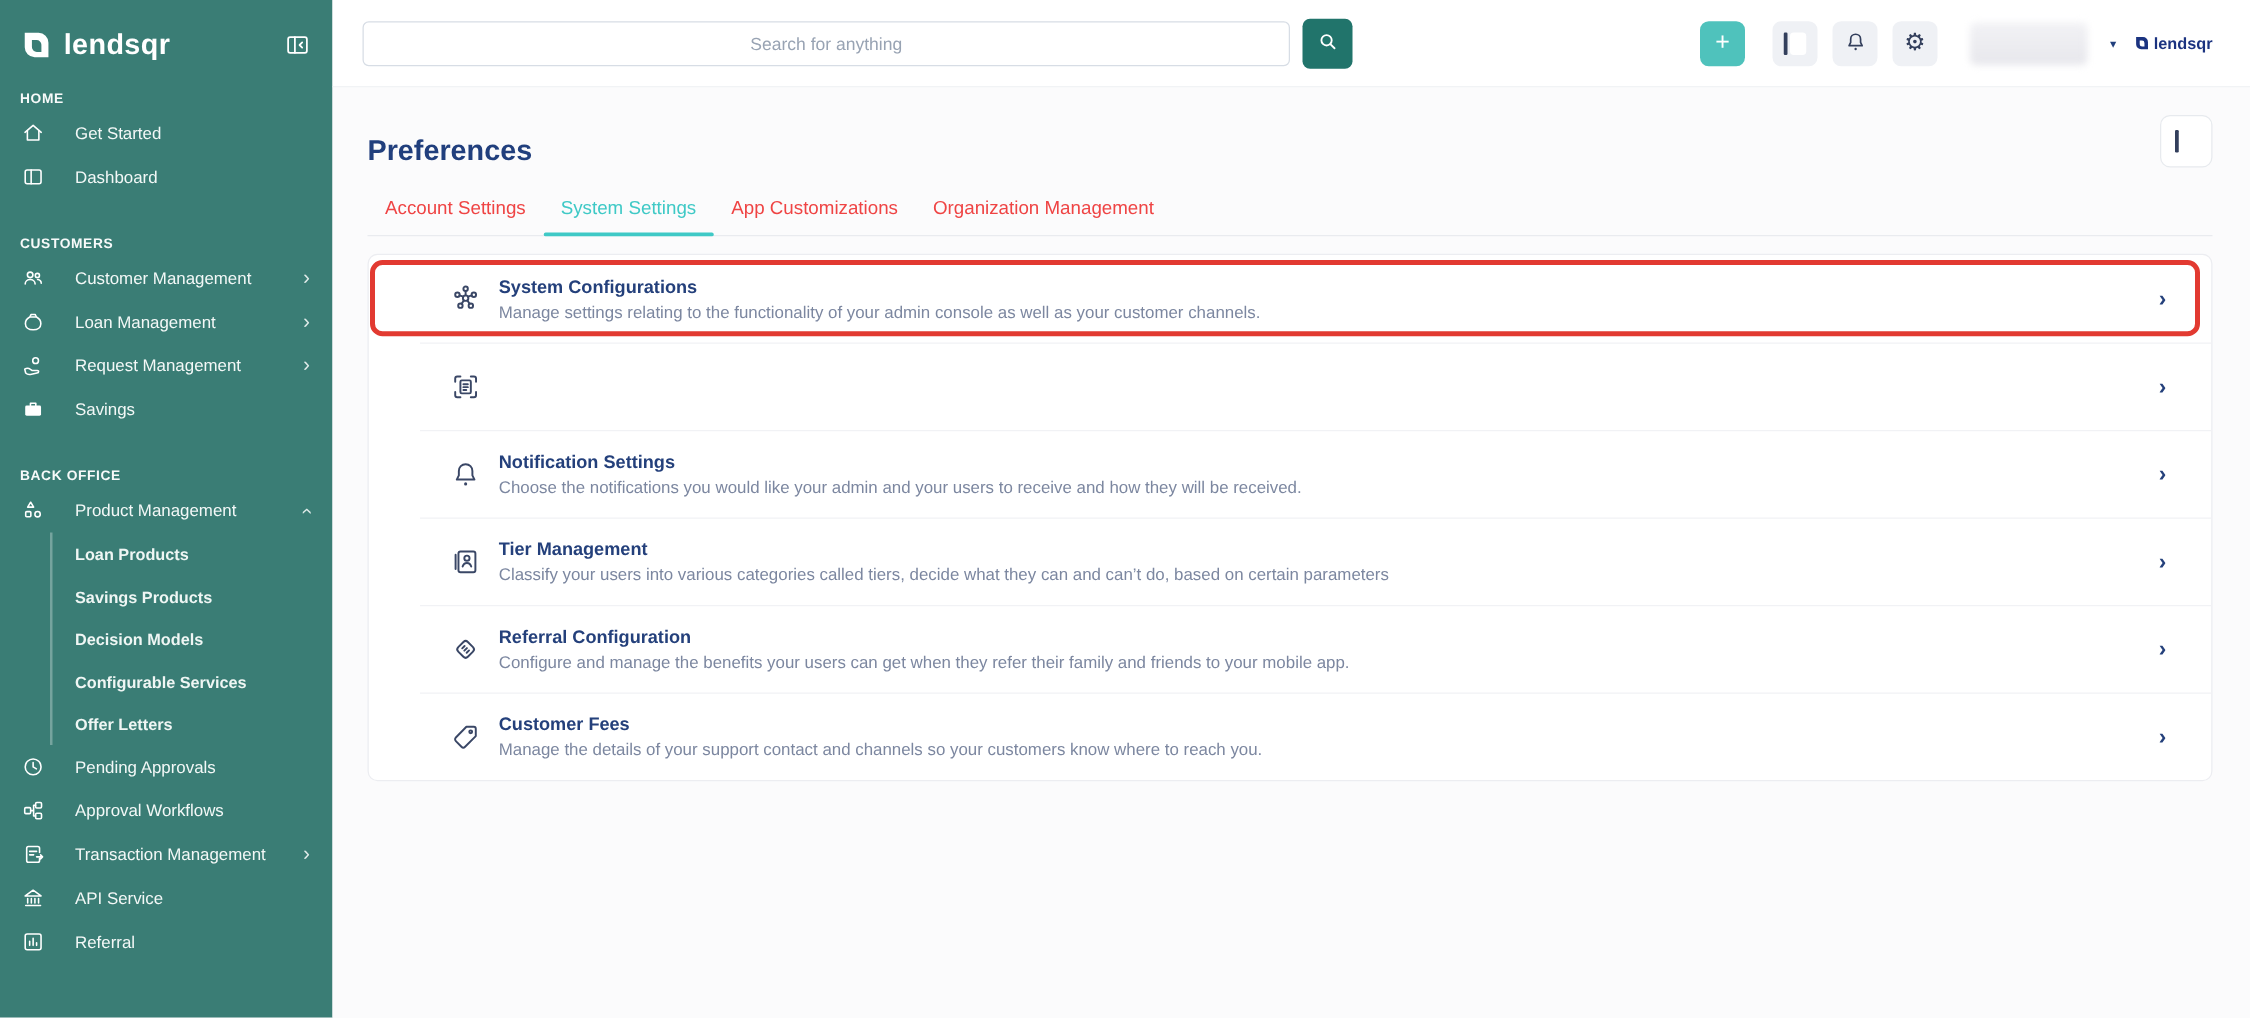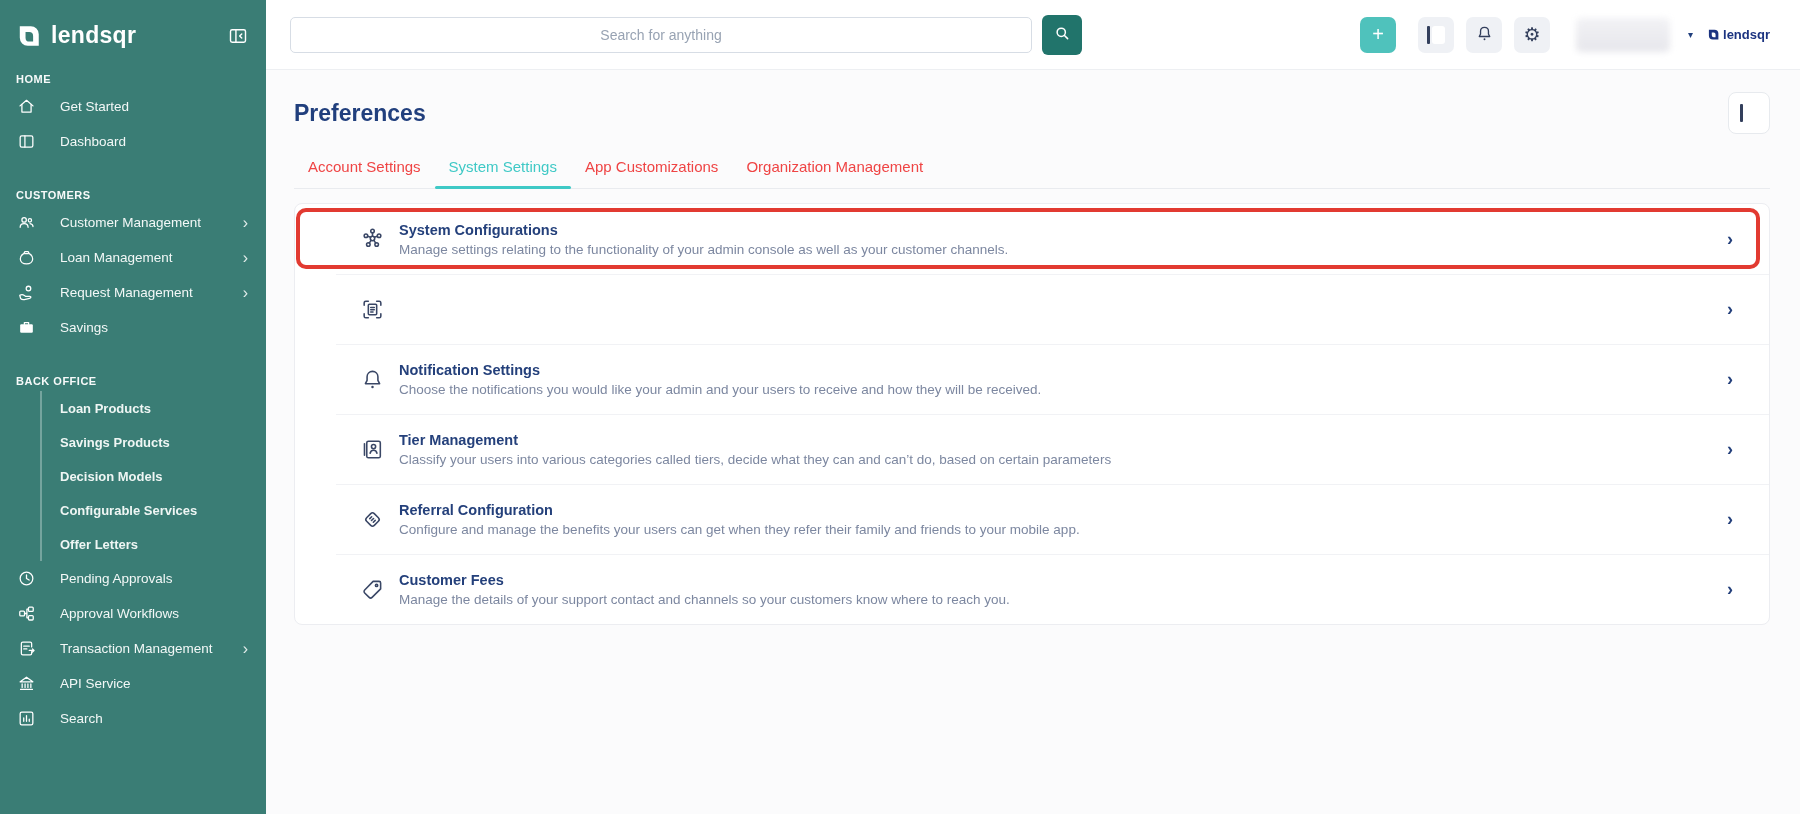--- a/index.html
+++ b/index.html
@@ -63,21 +63,21 @@
   .user-blur { width:94px; height:34px; border-radius:5px; margin-left:14px;
     background:linear-gradient(180deg,#f2f2f5,#e7e7ec); filter:blur(3px); }
   .user-caret { font-size:10px; color:#213F7D; margin:0 2px 0 6px; }
   .mini-logo { display:flex; align-items:center; gap:3px; color:#1B3380; font-weight:700;
     font-size:13px; }
   .mini-logo svg { width:13px; height:13px; display:block; }
 
   
   .content { position:absolute; left:266px; top:70px; right:0; bottom:0; background:#FBFBFC;
     padding:0 30px 0 28px; }
-  .page-head { display:flex; align-items:center; margin-top:22px; }
+  .page-head { display:flex; align-items:flex-end; margin-top:22px; }
   .page-title { font-size:23px; font-weight:700; color:#213F7D; }
   .help-btn { margin-left:auto; width:42px; height:42px; background:#fff;
     border:1px solid #E7EAEE; border-radius:8px; display:flex; align-items:center;
     justify-content:center; cursor:pointer; color:#333F5C; }
 
   .tabs { margin-top:24px; display:flex; border-bottom:1px solid #E9EBEF; }
   .tab { padding:0 14px 13px; font-size:15px; color:#ef4444; cursor:pointer; position:relative; }
   .tab.active { color:#3FC9C6; }
   .tab.active::after { content:""; position:absolute; left:0; right:0; bottom:-1px;
     height:3px; background:#3FC9C6; border-radius:2px; }
@@ -180,20 +180,31 @@
       <svg viewBox="0 0 24 24">
           <rect x="4" y="8" width="16" height="10.5" rx="1.5" fill="#fff" stroke="none"></rect>
           <path d="M9.3 8V5.8h5.4V8"></path>
         </svg>
     </span>
     <span>Savings</span>
   </div>
 
   <div class="section-label">BACK OFFICE</div>
 
+  <div class="nav-item">
+    <span class="nav-icon">
+      <svg viewBox="0 0 24 24">
+          <path d="m9.5 3.5 3 5h-6z"></path>
+          <rect x="4.5" y="13" width="5.2" height="5.2" rx="1"></rect>
+          <circle cx="16.5" cy="15.6" r="2.7"></circle>
+        </svg>
+    </span>
+    <span>Product Management</span>
+    <span class="nav-chevron up">›</span>
+  </div>
   <div class="subnav">
     <div class="sub-item">Loan Products</div>
     <div class="sub-item">Savings Products</div>
     <div class="sub-item">Decision Models</div>
     <div class="sub-item">Configurable Services</div>
     <div class="sub-item">Offer Letters</div>
   </div>
 
   <div class="nav-item">
     <span class="nav-icon">
@@ -236,21 +247,21 @@
     </span>
     <span>API Service</span>
   </div>
   <div class="nav-item">
     <span class="nav-icon">
       <svg viewBox="0 0 24 24">
           <rect x="4" y="4" width="16" height="16" rx="2"></rect>
           <path d="M8.5 15.5v-4.2M12 15.5V8.3M15.5 15.5v-2.6"></path>
         </svg>
     </span>
-    <span>Search</span>
+    <span>Referral</span>
   </div>
 </aside>
 
 <header class="topbar">
   <input class="search-input" type="text" placeholder="Search for anything" style="">
   <button class="search-btn">
     <span>
       <svg viewBox="0 0 24 24">
           <circle cx="11" cy="11" r="5.5"></circle>
           <path d="m15.3 15.3 4.2 4.2"></path>

